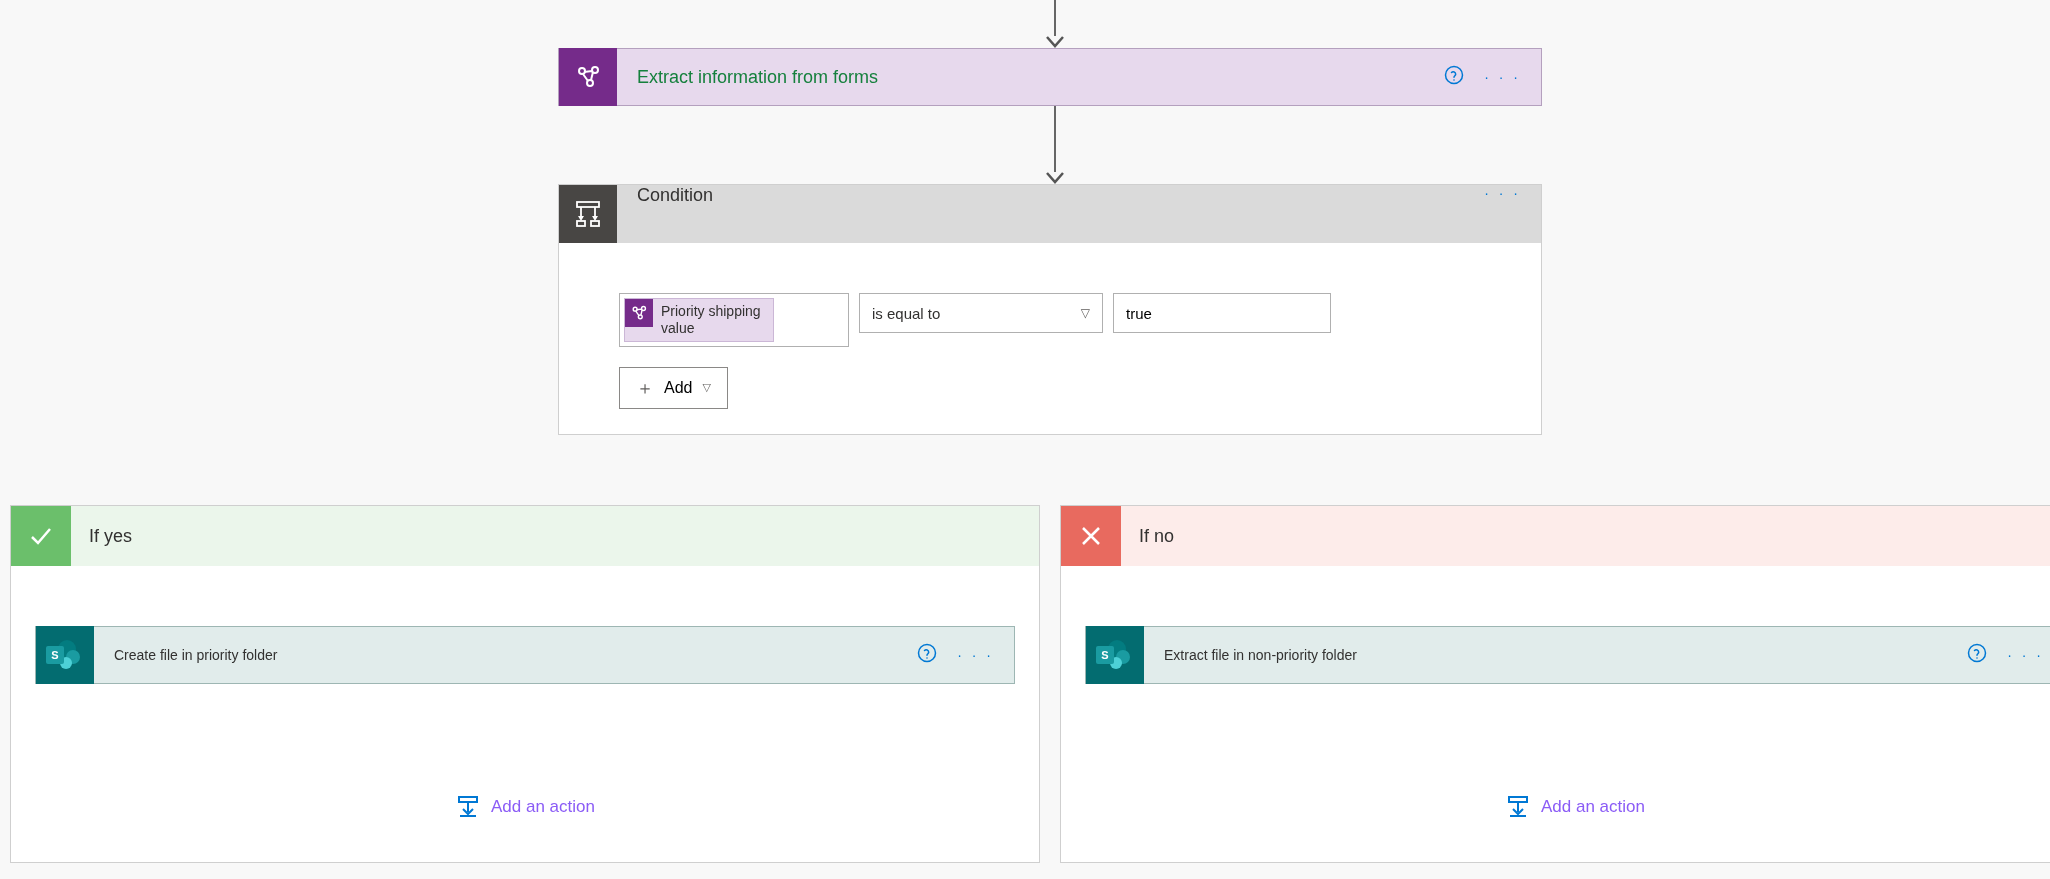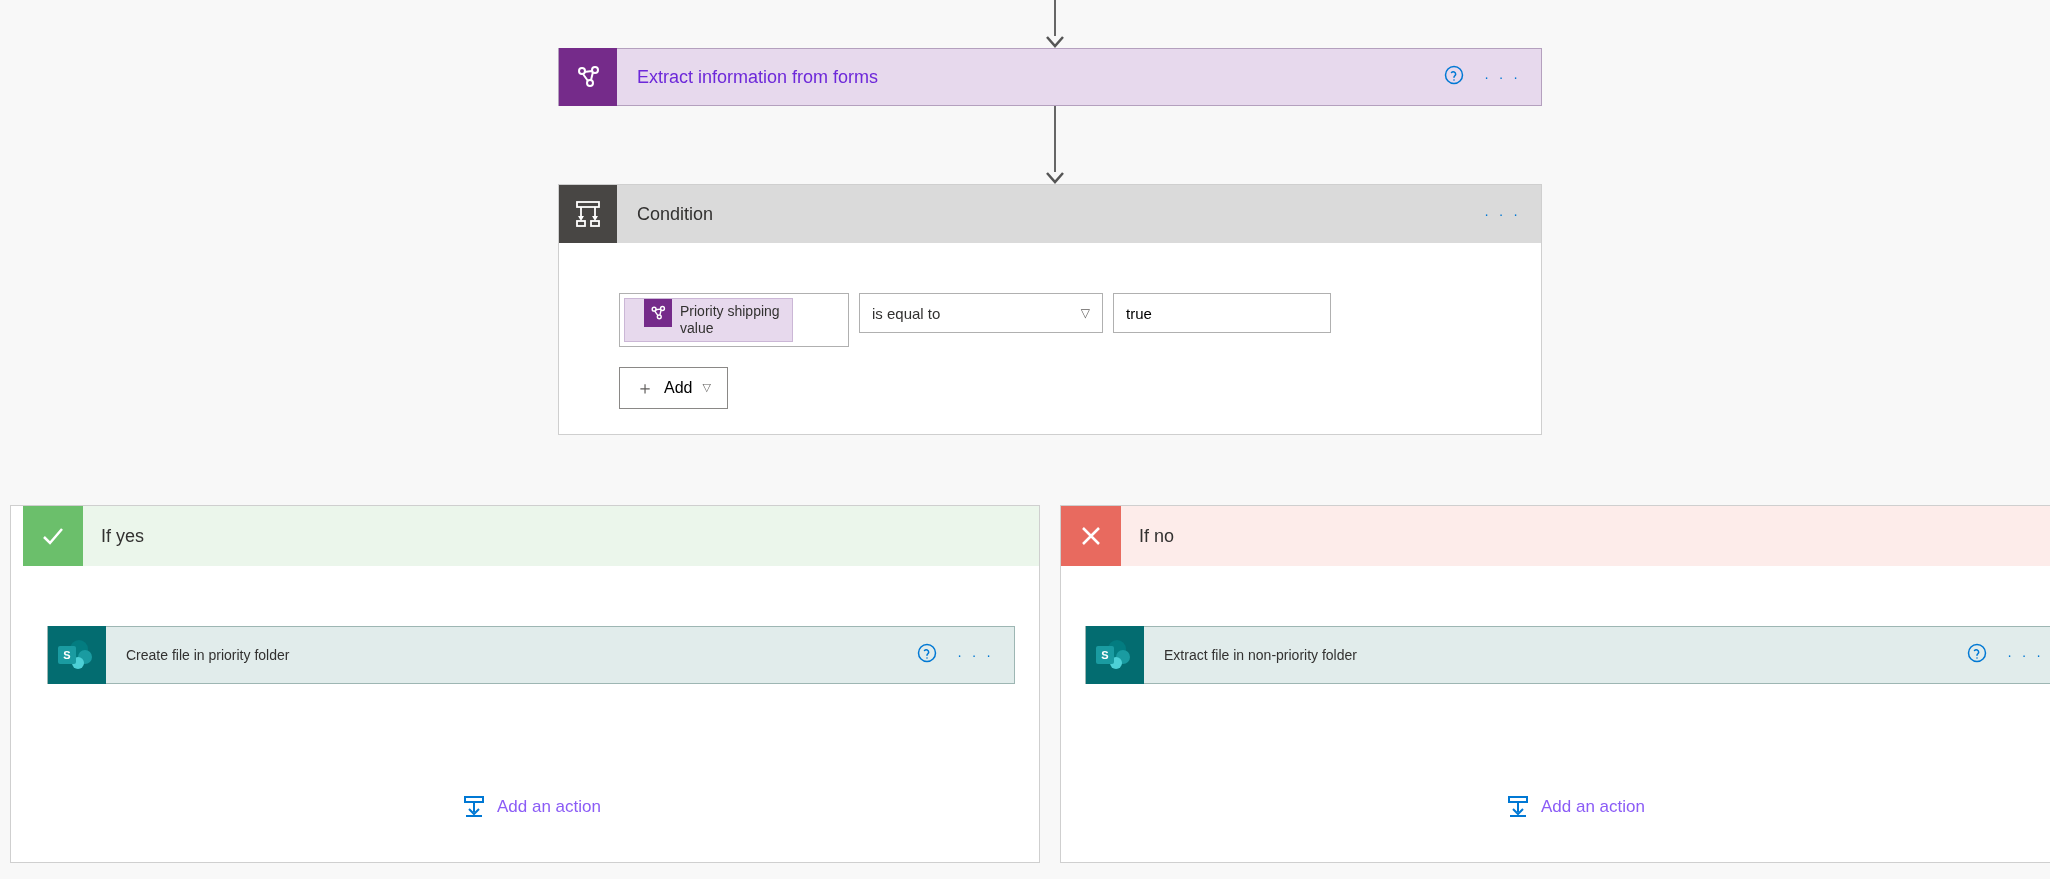--- a/index.html
+++ b/index.html
@@ -54,21 +54,21 @@
     background: #752b8a;
     display: flex;
     align-items: center;
     justify-content: center;
     flex-shrink: 0;
   }
   .card-extract .title {
     margin-left: 20px;
     flex: 1;
     font-size: 18px;
-    color: #6d28d9;
+    color: #15803d;
   }
   .card-extract .help {
     margin-right: 20px;
     color: #0078d4;
     font-size: 18px;
     cursor: pointer;
   }
   .card-extract .more {
     margin-right: 20px;
     color: #0078d4;
@@ -86,21 +86,20 @@
     left: 558px;
     top: 184px;
     width: 984px;
     background: #fff;
     border: 1px solid #cfcfcf;
   }
   .cond-header {
     height: 58px;
     background: #dadada;
     display: flex;
-    align-items: center;
   }
   .cond-header .icon-box {
     width: 58px;
     height: 58px;
     background: #484644;
     display: flex;
     align-items: center;
     justify-content: center;
     flex-shrink: 0;
   }
@@ -130,21 +129,20 @@
     border: 1px solid #b0b0b0;
     padding: 4px;
     display: flex;
     align-items: flex-start;
   }
   .cond-token {
     display: flex;
     background: #e7d9ed;
     border: 1px solid #cbb7d6;
     align-items: flex-start;
-    padding-left: 19px;
   }
   .cond-token-icon {
     width: 28px;
     height: 28px;
     background: #752b8a;
     display: flex;
     align-items: center;
     justify-content: center;
     flex-shrink: 0;
   }
@@ -192,21 +190,20 @@
   .branch {
     position: absolute;
     width: 1030px;
     border: 1px solid #cfcfcf;
     background: #fff;
   }
   .branch-yes {
     left: 10px;
     top: 505px;
     height: 358px;
-    padding-left: 12px;
   }
   .branch-no {
     left: 1060px;
     top: 505px;
     height: 358px;
   }
   .branch-header {
     height: 60px;
     display: flex;
     align-items: center;

